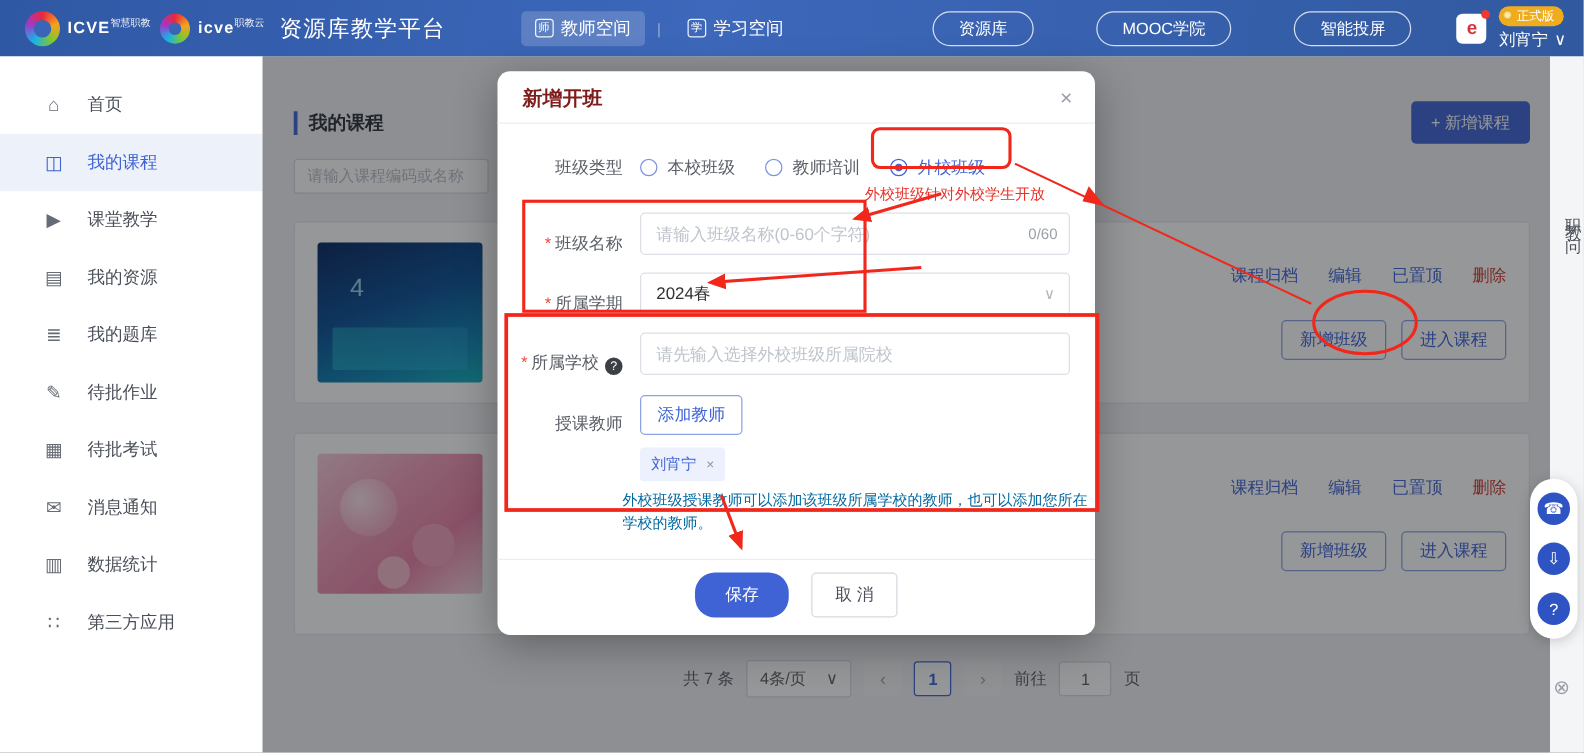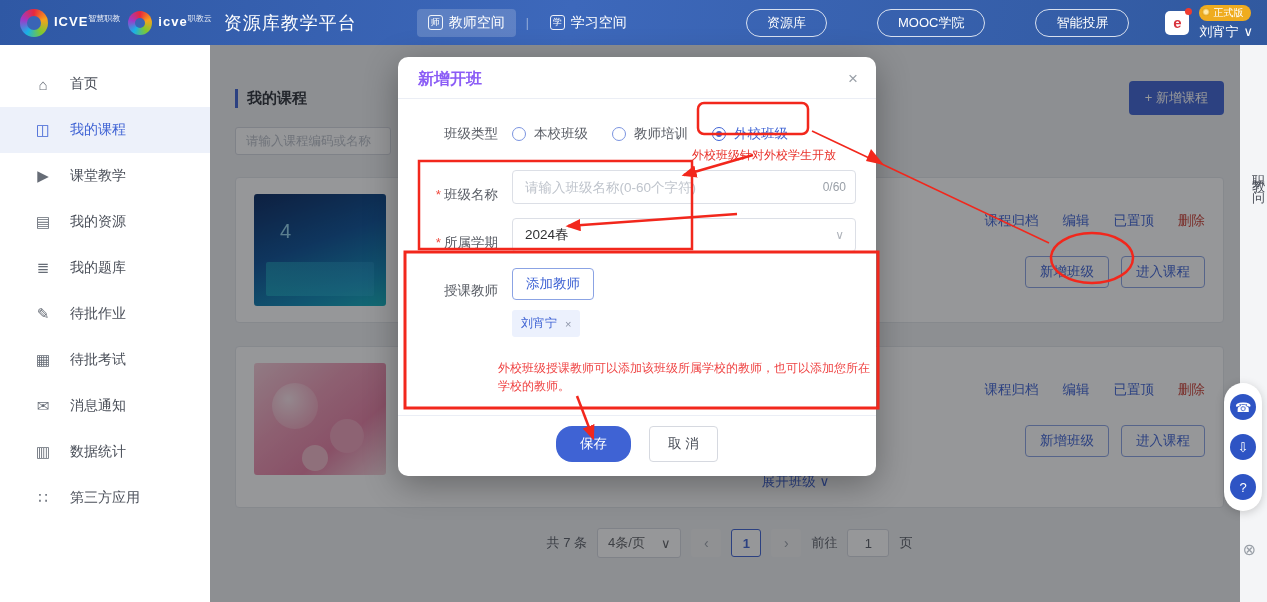--- a/index.html
+++ b/index.html
@@ -95,21 +95,21 @@
                 border-radius:19px; box-shadow:0 2px 10px rgba(0,0,0,.18); display:flex; flex-direction:column;
                 gap:14px; align-items:center; z-index:12; }
   .fp-ic { width:26px; height:26px; border-radius:50%; background:#2e54c4; color:#fff; font-size:13px;
            display:flex; align-items:center; justify-content:center; cursor:pointer; }
   .rail-close { position:absolute; right:11px; top:495px; color:#9aa0a8; font-size:16px; z-index:12; cursor:pointer; }
 
   
   .modal { position:absolute; left:398px; top:57px; width:478px; background:#fff; border-radius:10px;
            box-shadow:0 8px 34px rgba(0,0,0,.32); z-index:25; padding-bottom:12px; }
   .modal-head { padding:12px 20px 8px; position:relative; border-bottom:1px solid #ebeef5; }
-  .modal-title { font-size:16px; font-weight:bold; color:#8b5cf6; }
+  .modal-title { font-size:16px; font-weight:bold; color:#7f1d1d; }
   .modal-close { position:absolute; right:18px; top:12px; color:#9aa0a8; font-size:17px; cursor:pointer; }
   .modal-body { padding:10px 20px 0 0; }
   .frow { display:flex; align-items:flex-end; }
   .flabel { flex:0 0 100px; text-align:right; font-size:13.5px; color:#5a5e66; margin-right:14px; white-space:nowrap; }
   .req { color:#f04a3e; margin-right:3px; }
   .fctl { flex:1; position:relative; }
   .radio-row { margin-top:10px; height:24px; }
   .radio-group { display:flex; gap:24px; }
   .radio { display:flex; align-items:center; gap:8px; font-size:13.5px; color:#5a5e66; cursor:pointer; }
   .rdot { width:14px; height:14px; border:1px solid #7b94e0; border-radius:50%; background:#fff; position:relative; flex:0 0 auto; }
@@ -127,21 +127,21 @@
                 color:#303133; background:#fff; display:flex; align-items:center; cursor:pointer; }
   .select-caret { position:absolute; right:12px; top:50%; transform:translateY(-50%); color:#b0b4bb; font-size:12px; }
   .help-ic { display:inline-flex; width:14px; height:14px; border-radius:50%; background:#3c3f45; color:#fff;
              font-size:10px; align-items:center; justify-content:center; margin-left:5px; vertical-align:-2px; cursor:pointer; }
   .add-teacher { border:1px solid #8ba3e4; color:#3f63d4; background:#fff; border-radius:4px; padding:6px 13px;
                  font-size:13.5px; cursor:pointer; }
   .tag-row { margin-top:10px; }
   .tag { display:inline-flex; align-items:center; gap:8px; background:#ecf1fd; color:#3f63d4; font-size:12px;
          border-radius:3px; padding:5px 9px; }
   .tag .tclose { color:#8d94a8; cursor:pointer; font-size:11px; }
-  .teacher-hint { margin:22px 0 0 100px; width:378px; color:#ef4444; font-size:12px; line-height:1.5; }
+  .teacher-hint { margin:6px 0 0 100px; width:378px; color:#0369a1; font-size:12px; line-height:1.5; }
   .modal-foot { border-top:1px solid #ebeef5; margin-top:20px; padding:10px 0 2px; display:flex; justify-content:center; gap:18px; }
   .btn-save { background:#3f63d4; color:#fff; border:none; border-radius:16px; padding:8px 24px; font-size:13.5px; cursor:pointer; }
   .btn-cancel { background:#fff; color:#4a4f59; border:1px solid #d6d9e0; border-radius:4px; padding:8px 18px;
                 font-size:13.5px; cursor:pointer; }
 
   .anno { position:absolute; left:0; top:0; z-index:30; pointer-events:none; }
 </style>
 </head>
 <body>
 
@@ -355,20 +355,26 @@
     <div class="frow mt14">
       <span class="flabel"><span class="req">*</span><span>所属学期</span></span>
       <div class="fctl">
         <div class="select-box">
           <span>2024春</span>
         </div>
         <span class="select-caret">∨</span>
       </div>
     </div>
 
+    <div class="frow mt14">
+      <span class="flabel"><span class="req">*</span><span>所属学校</span><span class="help-ic">?</span></span>
+      <div class="fctl">
+        <input class="inp" placeholder="请先输入选择外校班级所属院校" style="">
+      </div>
+    </div>
 
     <div class="frow mt16">
       <span class="flabel">授课教师</span>
       <div class="fctl">
         <button class="add-teacher">添加教师</button>
       </div>
     </div>
 
     <div class="frow tag-row">
       <span class="flabel"></span>

